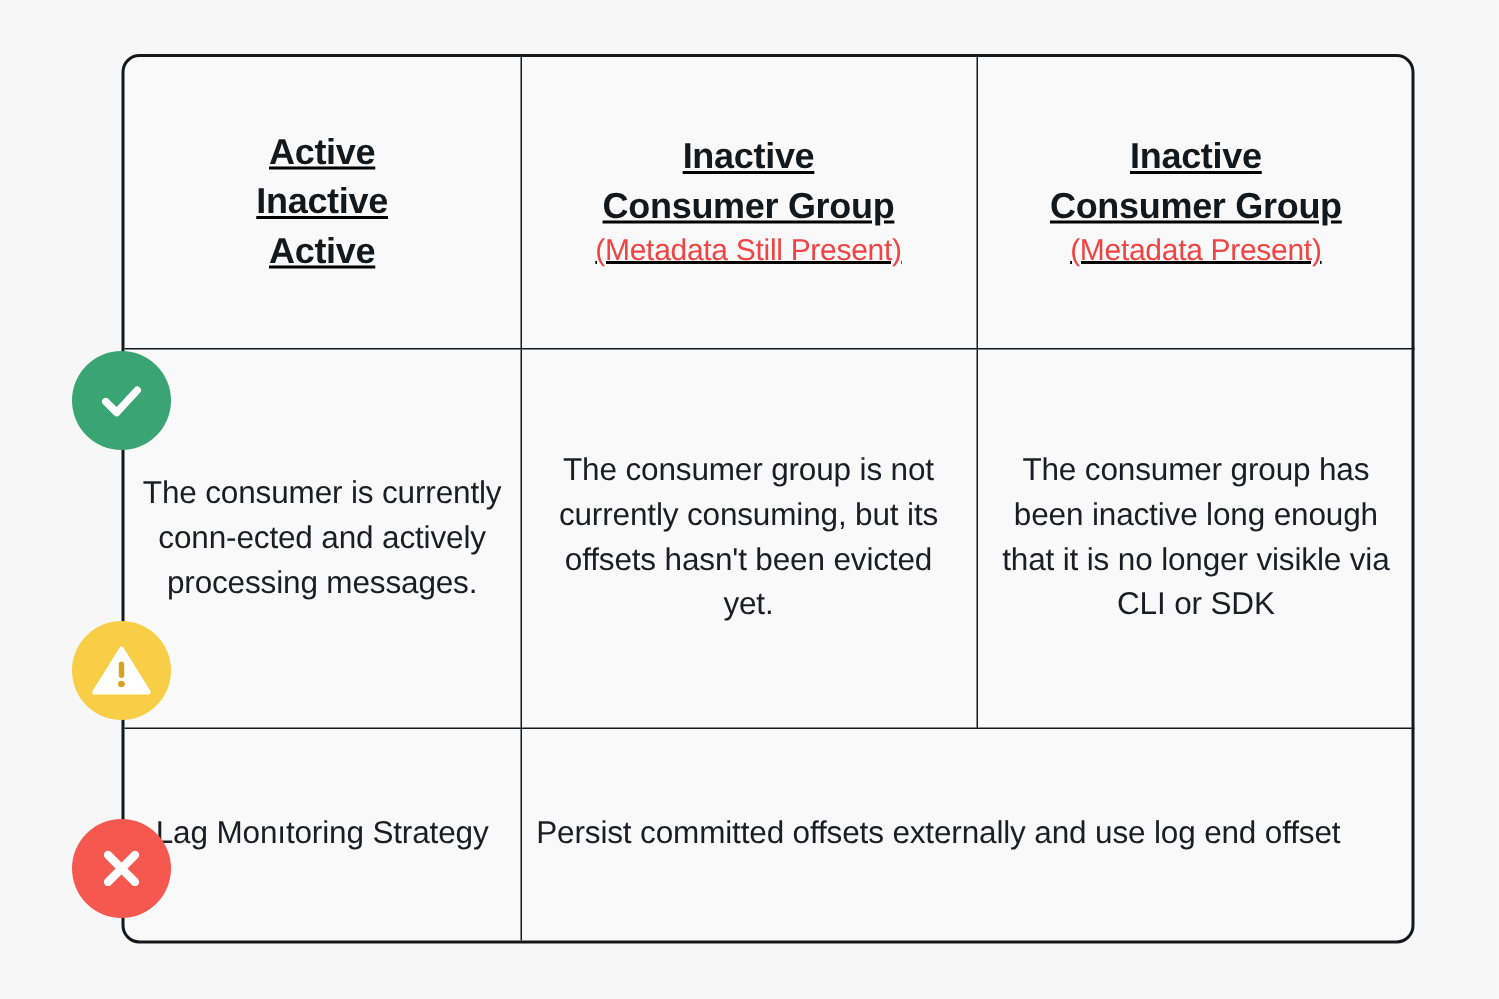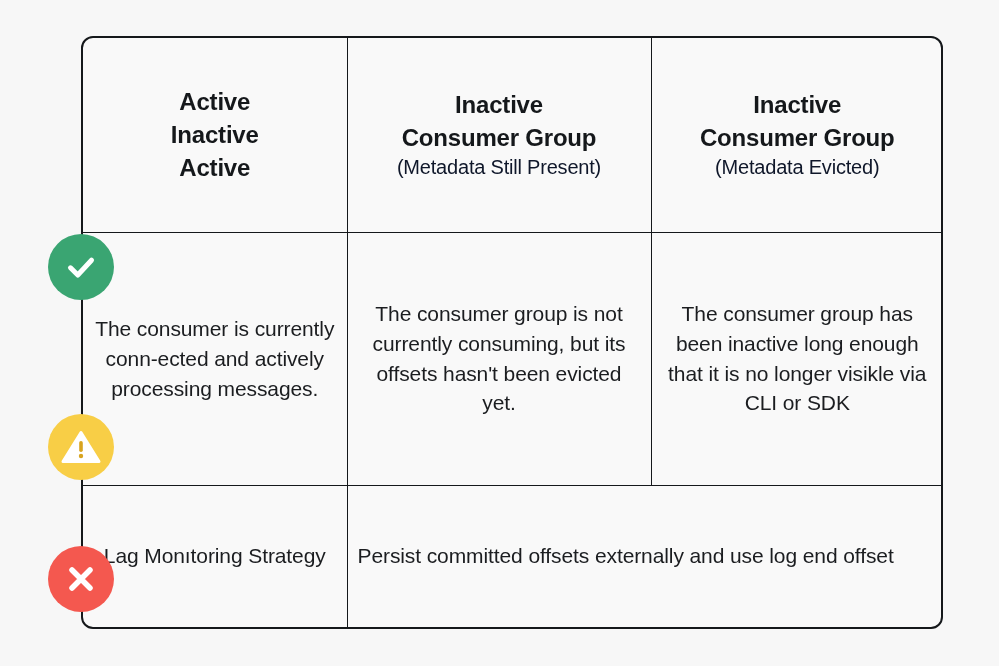--- a/index.html
+++ b/index.html
@@ -46,21 +46,21 @@
   table.matrix td,
   table.matrix th {
     border: 1px solid #15181b;
     background: transparent;
     padding: 6px 10px;
     vertical-align: middle;
     box-sizing: border-box;
   }
 
   
-  table.matrix tr:first-child th { border-top: none; }
+  table.matrix tr:first-child th { border-top: none; text-decoration: underline; }
   table.matrix tr:last-child td { border-bottom: none; }
   table.matrix tr th:first-child,
   table.matrix tr td:first-child { border-left: none; }
   table.matrix tr th:last-child,
   table.matrix tr td:last-child { border-right: none; }
 
   .col-a { width: 264px; }
   .col-b { width: 304px; }
   .col-c { width: 292px; }
 
@@ -72,21 +72,21 @@
   .hdr-main {
     font-size: 24px;
     font-weight: bold;
     color: #15181b;
     line-height: 1.38;
     letter-spacing: -0.2px;
   }
   .hdr-sub {
     font-size: 20px;
     font-weight: normal;
-    color: #0f172a;
+    color: #ef4444;
     line-height: 1.38;
     letter-spacing: -0.2px;
   }
 
   
   .cell {
     font-size: 21px;
     color: #1b1d20;
     line-height: 1.42;
     letter-spacing: -0.1px;
@@ -136,21 +136,21 @@
             <div class="hdr-main">Active</div>
           </th>
           <th class="hdr">
             <div class="hdr-main">Inactive</div>
             <div class="hdr-main">Consumer Group</div>
             <div class="hdr-sub">(Metadata Still Present)</div>
           </th>
           <th class="hdr">
             <div class="hdr-main">Inactive</div>
             <div class="hdr-main">Consumer Group</div>
-            <div class="hdr-sub">(Metadata Evicted)</div>
+            <div class="hdr-sub">(Metadata Present)</div>
           </th>
         </tr>
 
         <tr class="row-desc">
           <td class="cell">The consumer is currently conn-ected and actively processing messages.</td>
           <td class="cell">The consumer group is not currently consuming, but its offsets hasn't been evicted yet.</td>
           <td class="cell">The consumer group has been inactive long enough that it is no longer visikle via CLI or SDK</td>
         </tr>
 
 

